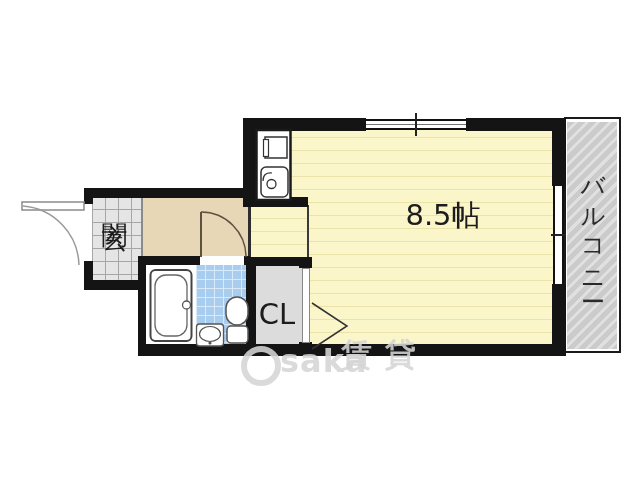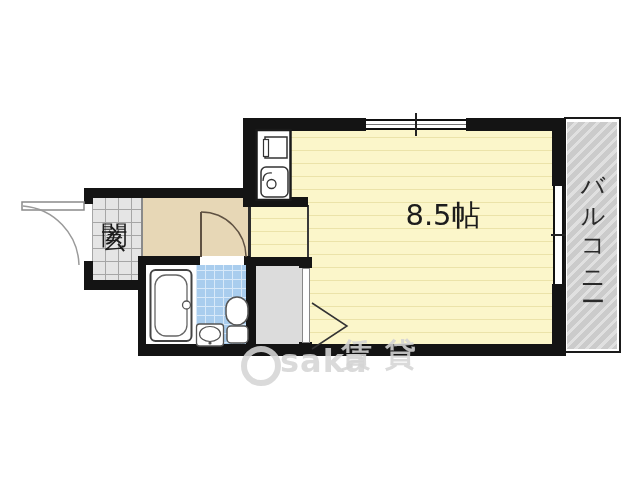--- a/index.html
+++ b/index.html
@@ -135,19 +135,20 @@
     <circle cx="210" cy="343" r="1.6" fill="#555"></circle>
 
     <rect x="226" y="297" width="22" height="28" rx="11" fill="#fff" stroke="#555" stroke-width="1.5"></rect>
     <rect x="227" y="326" width="21" height="17" rx="4" fill="#fff" stroke="#555" stroke-width="1.5"></rect>
   </svg>
 
   <div class="abs label" id="entrance-label">玄関</div>
   <div class="abs label" id="room-label-box">
     <div>8.5帖</div>
   </div>
+  <div class="abs label" id="closet-label">CL</div>
   <div class="abs label" id="balcony-label">バルコニー</div>
 
   <div class="abs wm" id="watermark-circle"></div>
   <div class="abs wm" id="watermark-latin">saka</div>
   <div class="abs wm" id="watermark-kanji">賃貸</div>
 
 </div>
 
 </body></html>

